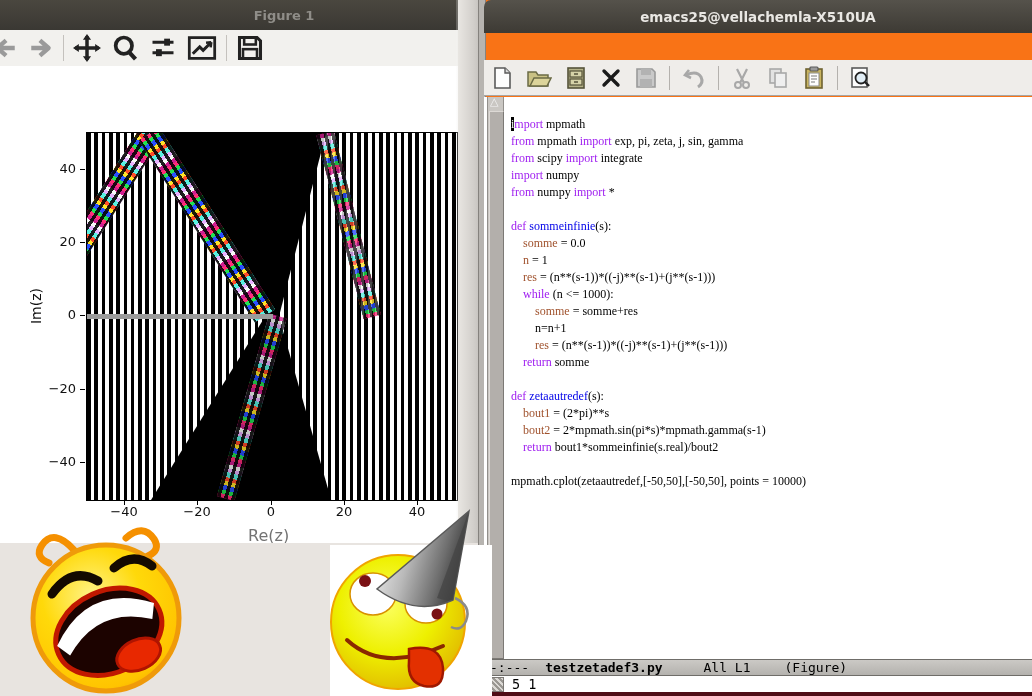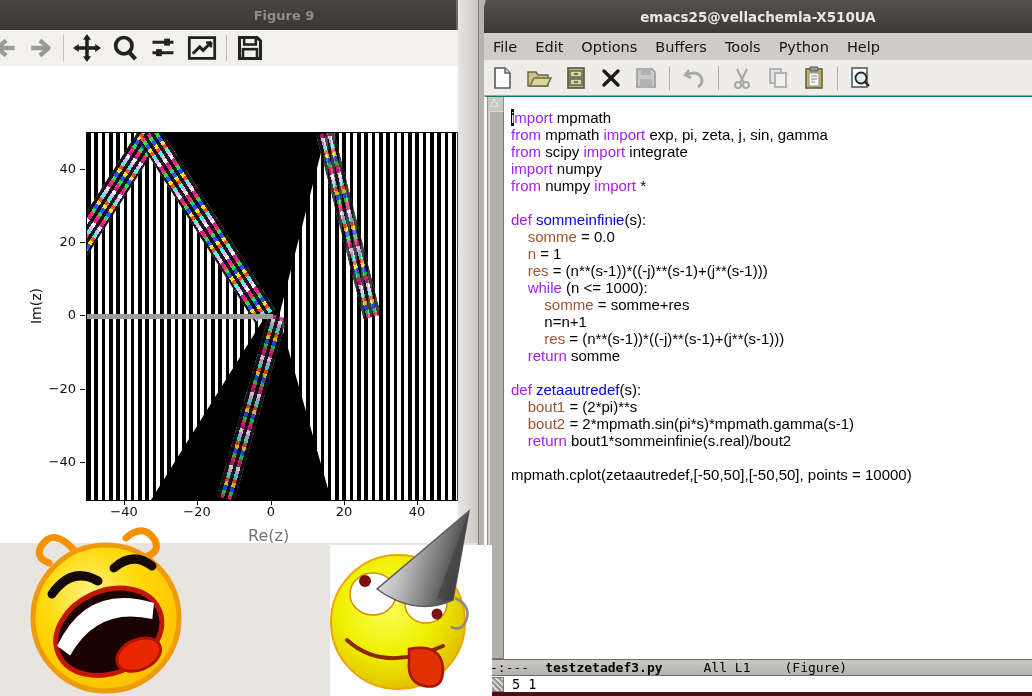--- a/index.html
+++ b/index.html
@@ -41,21 +41,21 @@
   .xlabel{position:absolute;width:48px;text-align:center;font-size:13px;color:#111;top:504px;}
   .ylabel{position:absolute;width:42px;text-align:right;font-size:13px;color:#111;}
   #axis-xtitle{position:absolute;left:248px;top:526px;font-size:16px;color:#737373;}
   #axis-ytitle{position:absolute;left:18px;top:298px;font-size:14px;color:#111;
      transform:rotate(-90deg);transform-origin:center;}
 
   
   #desktop-strip{left:0;top:543px;width:481px;height:153px;background:#e8e4e0;}
 
   
-  #emacs-window{left:478px;top:0;width:554px;height:696px;background:#0f766e;}
+  #emacs-window{left:478px;top:0;width:554px;height:696px;background:#f97316;}
   #emacs-border{left:0;top:0;width:8px;height:696px;background:#b7b4b0;
      border-left:1px solid #85827e;border-right:1px solid #85827e;box-sizing:border-box;}
   #emacs-titlebar{left:6px;top:0;width:548px;height:33px;
      background:linear-gradient(#55524b,#3d3a34);border-top-left-radius:7px;
      display:flex;align-items:center;justify-content:center;}
   #emacs-title{color:#e9e7e3;font-weight:bold;font-size:13.5px;}
   #emacs-menubar{left:6px;top:33px;width:548px;height:27px;background:#cfccc8;
      display:flex;align-items:center;font-size:14.5px;color:#141414;}
   .menu-item{padding:3px 9px;}
   #emacs-toolbar{left:6px;top:60px;width:548px;height:36px;background:#efedea;
@@ -63,22 +63,22 @@
   #emacs-toolbar svg{margin:0 6px;}
   .em-sep{width:1px;height:24px;background:#b4b1ad;margin:0 5px;}
 
   #emacs-text{left:6px;top:97px;width:548px;height:562px;background:#fff;}
   #em-scrollbar{position:absolute;left:3px;top:0;width:17px;height:562px;
      background:#cac7c3;border-left:1px solid #928f8b;border-right:1px solid #928f8b;box-sizing:border-box;}
   #em-scroll-tri{position:absolute;left:2px;top:-2px;font-size:11px;color:#f2f2f2;}
   #em-scroll-thumb{position:absolute;left:1px;top:14px;width:13px;height:546px;background:#b3afab;
      border-top:1px solid #ddd9d5;border-left:1px solid #ddd9d5;
      border-right:1px solid #7c7975;border-bottom:1px solid #7c7975;}
-  #code{position:absolute;left:27px;top:12px;font-family:Liberation Sans, sans-serif;
-     font-size:15px;line-height:17px;color:#000;white-space:pre;}
+  #code{position:absolute;left:27px;top:19px;font-family:Liberation Serif, serif;
+     font-size:12px;line-height:17px;color:#000;white-space:pre;}
   .tok-k{color:#a020f0;}
   .tok-f{color:#0000e8;}
   .tok-v{color:#a0522d;}
   .tok-cur{background:#000;color:#fff;}
 
   #em-modeline{left:6px;top:659px;width:548px;height:17px;
      background:linear-gradient(#cbc9c5,#b4b2ae);
      border-top:1px solid #6f6d69;border-bottom:1px solid #6f6d69;box-sizing:border-box;
      display:flex;align-items:center;
      font-family:"DejaVu Sans Mono","Liberation Mono",monospace;font-size:13px;color:#000;}
@@ -92,21 +92,21 @@
   #mb-icon{width:15px;height:13px;margin-left:3px;margin-right:8px;
      border:1px solid #7c7975;
      background:repeating-linear-gradient(45deg,#9a9792 0 2px,#dcd9d5 2px 4px);}
   #em-bottombar{left:6px;top:692px;width:548px;height:4px;background:#4f0d16;}
 </style>
 </head>
 <body>
 
 <div class="abs" id="figure-window">
   <div class="abs" id="fig-titlebar">
-    <span id="fig-title">Figure 9</span>
+    <span id="fig-title">Figure 1</span>
   </div>
   <div class="abs" id="fig-toolbar">
     <svg width="26" height="26" viewBox="0 0 24 24" style="margin-left:-8px">
       <path d="M21 12 H8 M13 5 L5 12 L13 19" stroke="#9a9a9a" stroke-width="4" fill="none" stroke-linejoin="round"></path>
     </svg>
     <svg width="26" height="26" viewBox="0 0 24 24">
       <path d="M3 12 H16 M11 5 L19 12 L11 19" stroke="#9a9a9a" stroke-width="4" fill="none" stroke-linejoin="round"></path>
     </svg>
     <div class="fig-sep"></div>
     <svg width="28" height="28" viewBox="0 0 24 24">
@@ -173,29 +173,20 @@
 
   <div class="abs" id="fig-shadow"></div>
 </div>
 
 <div class="abs" id="desktop-strip"></div>
 
 <div class="abs" id="emacs-window">
   <div class="abs" id="emacs-border"></div>
   <div class="abs" id="emacs-titlebar">
     <span id="emacs-title">emacs25@vellachemla-X510UA</span>
-  </div>
-  <div class="abs" id="emacs-menubar">
-    <span class="menu-item">File</span>
-    <span class="menu-item">Edit</span>
-    <span class="menu-item">Options</span>
-    <span class="menu-item">Buffers</span>
-    <span class="menu-item">Tools</span>
-    <span class="menu-item">Python</span>
-    <span class="menu-item">Help</span>
   </div>
   <div class="abs" id="emacs-toolbar">
     <svg width="24" height="24" viewBox="0 0 24 24">
       <path d="M5 2 H15 L20 7 V22 H5 Z" fill="#fdfdfd" stroke="#5a5a5a" stroke-width="1.6"></path>
       <path d="M15 2 L15 7 H20" fill="#d9d9d9" stroke="#5a5a5a" stroke-width="1.4"></path>
     </svg>
     <svg width="26" height="24" viewBox="0 0 26 24">
       <path d="M2 20 V6 H10 L12 9 H22 V20 Z" fill="#c9c184" stroke="#6b6b45" stroke-width="1.5"></path>
       <path d="M4 20 L8 12 H25 L21 20 Z" fill="#dcd49a" stroke="#6b6b45" stroke-width="1.5"></path>
     </svg>

